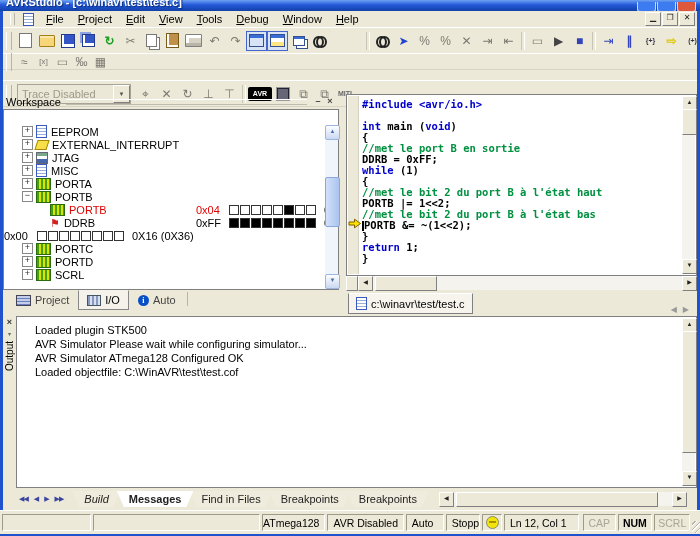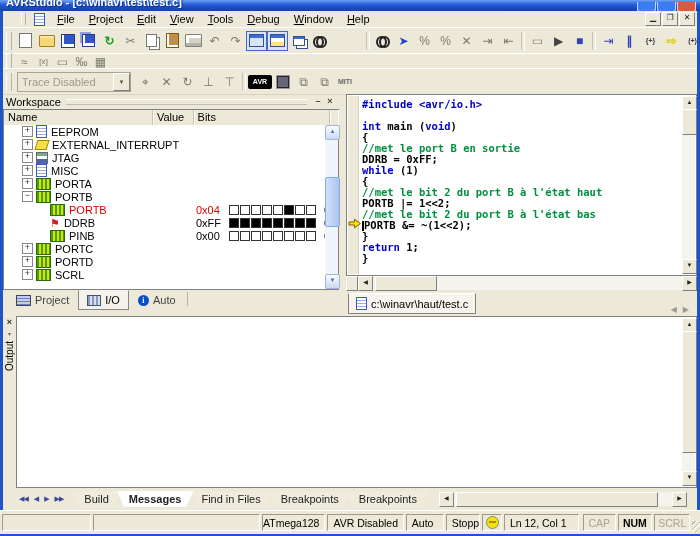--- a/index.html
+++ b/index.html
@@ -12,34 +12,34 @@
   #win-border-bottom{left:0;right:0;bottom:0;height:5px;background:#2152CE}
   #titlebar{left:0;top:0;width:700px;height:11px;overflow:hidden;
             background:linear-gradient(180deg,#6DA2F4,#2458D8 45%,#1141A8)}
   #title-text{position:absolute;left:6px;top:-4px;color:#fff;font-weight:bold;font-size:11px;
               text-shadow:1px 1px 1px #0A2A7A;white-space:nowrap}
   .cap-btn{position:absolute;top:2px;width:17px;height:9px;border-radius:0 0 3px 3px;
            border:1px solid rgba(255,255,255,.7);border-top:none}
   .cap-min{right:44px;background:#3C7CF0}.cap-max{right:24px;background:#3C7CF0}
   .cap-close{right:4px;background:#E0583B}
   
-  #menubar{left:18px;top:11px;right:3px;height:16px;display:flex;align-items:center;background:#ECE9D8}
+  #menubar{left:7px;top:11px;right:3px;height:16px;display:flex;align-items:center;background:#ECE9D8}
   .mgrip{width:3px;height:12px;border-left:1px solid #fff;border-right:1px solid #B8B4A8;margin:0 3px}
   .mdoc{width:9px;height:11px;background:#fff;border:1px solid #3A5AC0;margin:0 5px;
         background-image:repeating-linear-gradient(#fff 0 2px,#9AAFD8 2px 3px)}
   .menu-item{padding:1px 7px;white-space:nowrap}
   #mdi-btns{margin-left:auto;display:flex;gap:1px;padding-right:2px}
   .mdi-b{width:14px;height:12px;background:#ECE9D8;border:1px solid;border-color:#fff #808080 #808080 #fff;
          font-size:8px;line-height:10px;text-align:center;color:#222}
   
   .tbar{left:3px;right:3px;display:flex;align-items:center;background:#ECE9D8;
         border-top:1px solid #FFFFFF;border-bottom:1px solid #D8D4C4}
   #tb1{top:27px;height:25px}
   #tb2{top:53px;height:15px}
-  #tb3{top:68px;height:25px}
+  #tb3{top:80px;height:25px}
   .tgrip{width:4px;height:18px;border-left:1px solid #fff;border-right:1px solid #B8B4A8;margin:0 3px;flex:none}
   .tbtn{width:19px;height:18px;display:flex;align-items:center;justify-content:center;
         border:1px solid transparent;flex:none}
   #tb2 .tbtn{width:17px;height:13px}
   .tbtn.boxed{border:1px solid #4466CC;background:#D9E3F6}
   .tbtn.tdis{opacity:.5;filter:grayscale(1)}
   .glyph{font-size:12px;line-height:1}
   .glyph.small{font-size:7px;font-weight:bold;color:#334;letter-spacing:0}
   .tsep{width:2px;height:18px;border-left:1px solid #C8C4B8;border-right:1px solid #fff;margin:0 2px;flex:none}
   .tgap{flex:none}
@@ -369,26 +369,20 @@
 </div>
 
 <div class="abs" id="workspace">
   <div class="ws-head">
     <span>Workspace</span>
     <span class="head-rule"></span>
     <span class="hd-btn">–</span>
     <span class="hd-btn">×</span>
   </div>
   <div class="ws-body">
-    <div class="colhead">
-      <span class="hc hc1">Name</span>
-      <span class="hc hc2">Value</span>
-      <span class="hc hc3">Bits</span>
-      <span class="hc hc4"></span>
-    </div>
     <div id="tree">
         <div class="trow">
           <div class="c-name" style="padding-left: 18px;">
             <div class="pm">+</div>
             <div class="ti ti-doc"></div>
             <div class="tlabel">EEPROM</div>
           </div>
           <div class="c-val"></div>
           <div class="c-bits"></div>
         </div>
@@ -467,24 +461,20 @@
             <div class="bit on"></div>
             <div class="bit on"></div>
             <div class="bit on"></div>
             <div class="bit on"></div>
             <div class="bit on"></div>
             <div class="bit on"></div>
             <div class="addr">0X17 (0X37)</div>
           </div>
         </div>
         <div class="trow">
-          <div class="c-name" style="padding-left: 46px;">
-            <div class="ti ti-port"></div>
-            <div class="tlabel">PINB</div>
-          </div>
           <div class="c-val">0x00</div>
           <div class="c-bits">
             <div class="bit"></div>
             <div class="bit"></div>
             <div class="bit"></div>
             <div class="bit"></div>
             <div class="bit"></div>
             <div class="bit"></div>
             <div class="bit"></div>
             <div class="bit"></div>
@@ -561,49 +551,55 @@
     <span class="pane-box"></span>
     <span class="csb-btn">◀</span>
     <span class="h-track">
         <span class="h-thumb"></span>
       </span>
     <span class="csb-btn">▶</span>
   </div>
   <div class="ed-tabbar">
     <span class="ftab">
       <span class="ti ti-doc" style="margin:0"></span>
-      <span>c:\winavr\haut/test.c</span>
+      <span>c:\winavr\test/test.c</span>
     </span>
     <span class="ftab-nav">
       <span>◀</span>
       <span>▶</span>
     </span>
   </div>
 </div>
 
 <div class="abs" id="output">
   <div class="out-strip">
     <span class="strip-x">×</span>
     <span class="strip-pin">▾</span>
     <span class="out-vlabel">Output</span>
   </div>
   <div class="out-content">
+    <div id="out-msgs">
+        <div class="omsg">Loaded plugin STK500</div>
+        <div class="omsg">AVR Simulator Please wait while configuring simulator...</div>
+        <div class="omsg">AVR Simulator ATmega128 Configured OK</div>
+        <div class="omsg">Loaded objectfile: C:\WinAVR\test\test.cof</div>
+      </div>
     <div class="csb-v">
       <div class="csb-btn up">▲</div>
       <div class="thumb" style="height:120px"></div>
       <div class="csb-btn dn">▼</div>
     </div>
   </div>
   <div class="out-tabrow">
     <span class="onav">◀◀</span>
     <span class="onav">◀</span>
     <span class="onav">▶</span>
     <span class="onav">▶▶</span>
     <span id="out-tabs">
-        <div class="otab" style="display: inline-flex;">Build</div>
+        <div class="otab" style="display: inline-flex; font-style: italic;">Build</div>
         <div class="otab active" style="display: inline-flex;">Messages</div>
         <div class="otab" style="display: inline-flex;">Find in Files</div>
         <div class="otab" style="display: inline-flex;">Breakpoints</div>
         <div class="otab" style="display: inline-flex;">Breakpoints</div>
       </span>
     <span class="out-hbar">
       <span class="csb-btn">◀</span>
       <span class="h-track">
           <span class="h-thumb" style="width:200px"></span>
         </span>

